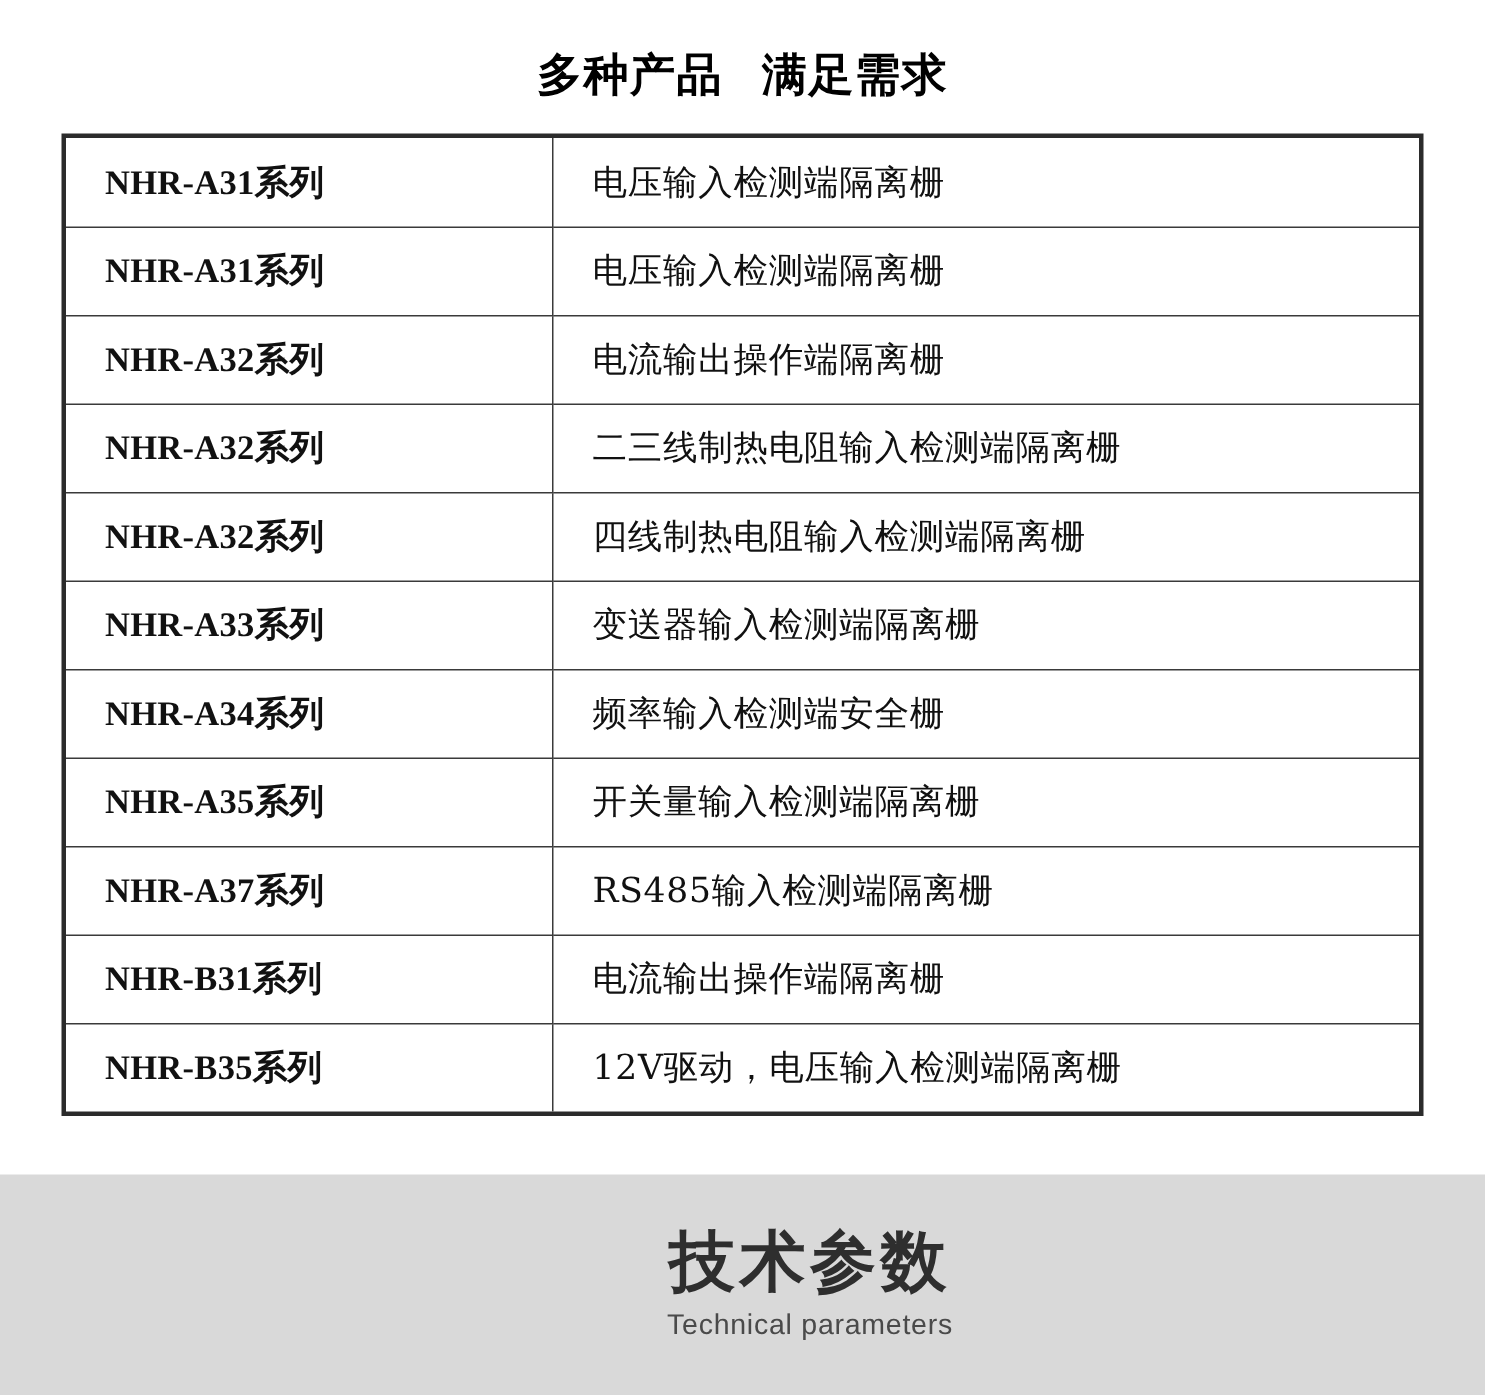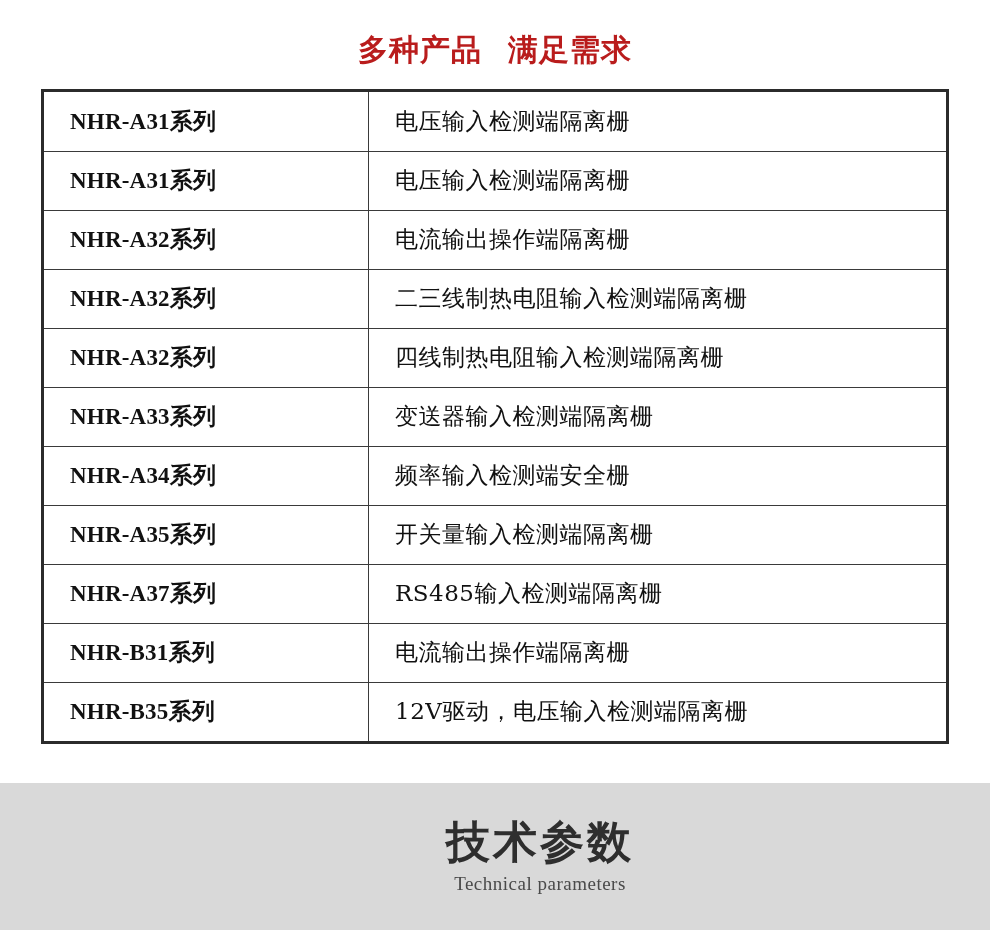--- a/index.html
+++ b/index.html
@@ -22,21 +22,21 @@
   }
 
   
   .main-title {
     text-align: center;
     font-size: 30px;
     font-weight: bold;
     letter-spacing: 1px;
     padding-top: 30px;
     padding-bottom: 18px;
-    color: #b91c1c;
+    color: #000000;
     font-family: "DejaVu Sans", "Liberation Sans", sans-serif;
   }
   .main-title .gap {
     display: inline-block;
     width: 26px;
   }
 
   
   .table-wrap {
     margin: 0 auto;
@@ -98,21 +98,21 @@
   }
   .footer-cn {
     font-family: "DejaVu Sans", "Liberation Sans", sans-serif;
     font-size: 44px;
     font-weight: bold;
     color: #2e2e2e;
     letter-spacing: 3px;
     line-height: 1.1;
   }
   .footer-en {
-    font-family: Liberation Serif, serif;
+    font-family: Liberation Sans, sans-serif;
     font-size: 19px;
     color: #4a4a4a;
     letter-spacing: 0.5px;
     margin-top: 6px;
     text-align: center;
   }
 </style>
 </head>
 <body>
 

